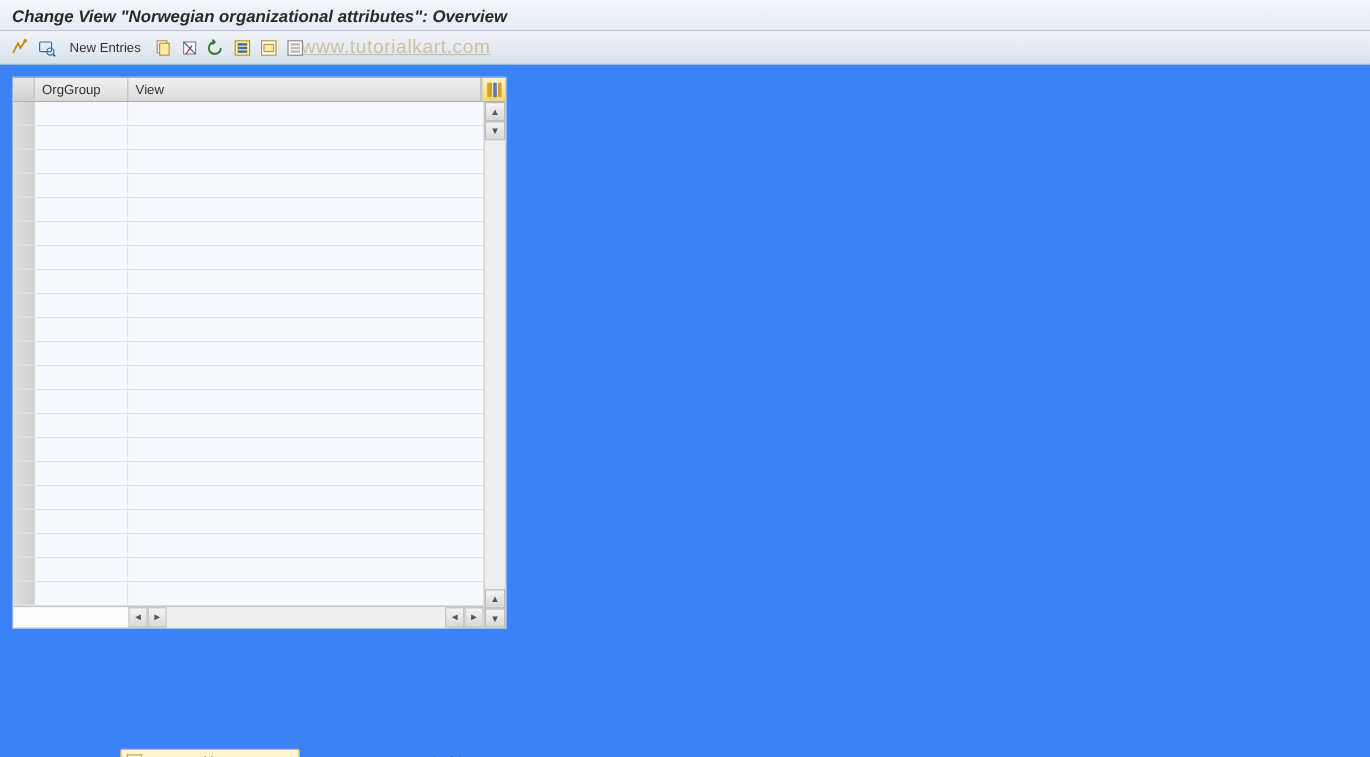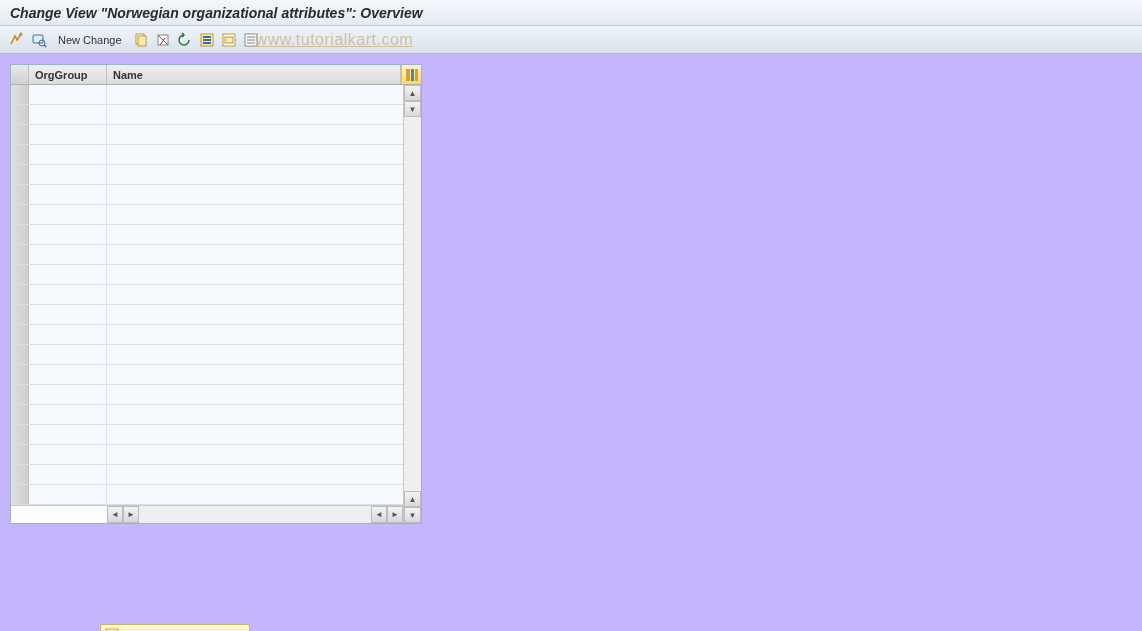--- a/index.html
+++ b/index.html
@@ -50,24 +50,23 @@
     font-size: 16px;
     color: #c5a36a;
     opacity: 0.6;
     margin-left: -8px;
     letter-spacing: 0.5px;
     pointer-events: none;
     text-decoration: underline;
   }
   .content {
     padding: 10px;
-    background: #c4b5fd;
+    background: #3b82f6;
     height: calc(100% - 54px);
     position: relative;
-    font-weight: bold;
   }
   .table-wrap {
     width: 412px;
     border: 1px solid #9fb3c8;
     background: #fdfdfd;
     position: relative;
   }
   .thead {
     display: flex;
     background: linear-gradient(to bottom, #f0f0f0, #dcdcdc);
@@ -197,21 +196,21 @@
         <circle cx="12" cy="2" r="1.5" fill="#c58a00"></circle>
       </svg>
   </span>
   <span class="tb-icon">
     <svg width="16" height="16">
         <rect x="2" y="3" width="10" height="8" rx="1" fill="none" stroke="#3a6ea5" stroke-width="1"></rect>
         <circle cx="11" cy="11" r="3" fill="none" stroke="#3a6ea5" stroke-width="1"></circle>
         <line x1="13" y1="13" x2="15" y2="15" stroke="#3a6ea5" stroke-width="1.5"></line>
       </svg>
   </span>
-  <span class="tb-text">New Change</span>
+  <span class="tb-text">New Entries</span>
   <span class="tb-icon">
     <svg width="16" height="16">
         <rect x="3" y="2" width="8" height="10" fill="#fff" stroke="#b89a3a"></rect>
         <rect x="5" y="4" width="8" height="10" fill="#ffe9a8" stroke="#b89a3a"></rect>
       </svg>
   </span>
   <span class="tb-icon">
     <svg width="16" height="16">
         <rect x="3" y="3" width="10" height="10" fill="#fff" stroke="#888"></rect>
         <line x1="3" y1="3" x2="13" y2="13" stroke="#3a6ea5"></line>
@@ -247,21 +246,21 @@
       </svg>
   </span>
   <span class="watermark">www.tutorialkart.com</span>
 </div>
 
 <div class="content">
   <div class="table-wrap">
     <div class="thead">
       <div class="th-sel"></div>
       <div class="th th-org">OrgGroup</div>
-      <div class="th th-name">Name</div>
+      <div class="th th-name">View</div>
       <div class="th-cfg">
         <svg width="14" height="14">
             <rect x="1" y="1" width="4" height="12" fill="#d8a030"></rect>
             <rect x="6" y="1" width="3" height="12" fill="#5080c0"></rect>
             <rect x="10" y="1" width="3" height="12" fill="#d8a030"></rect>
           </svg>
       </div>
     </div>
     <div class="tbody" id="tbody" style="margin-right: 18px;">
         <div class="row">

